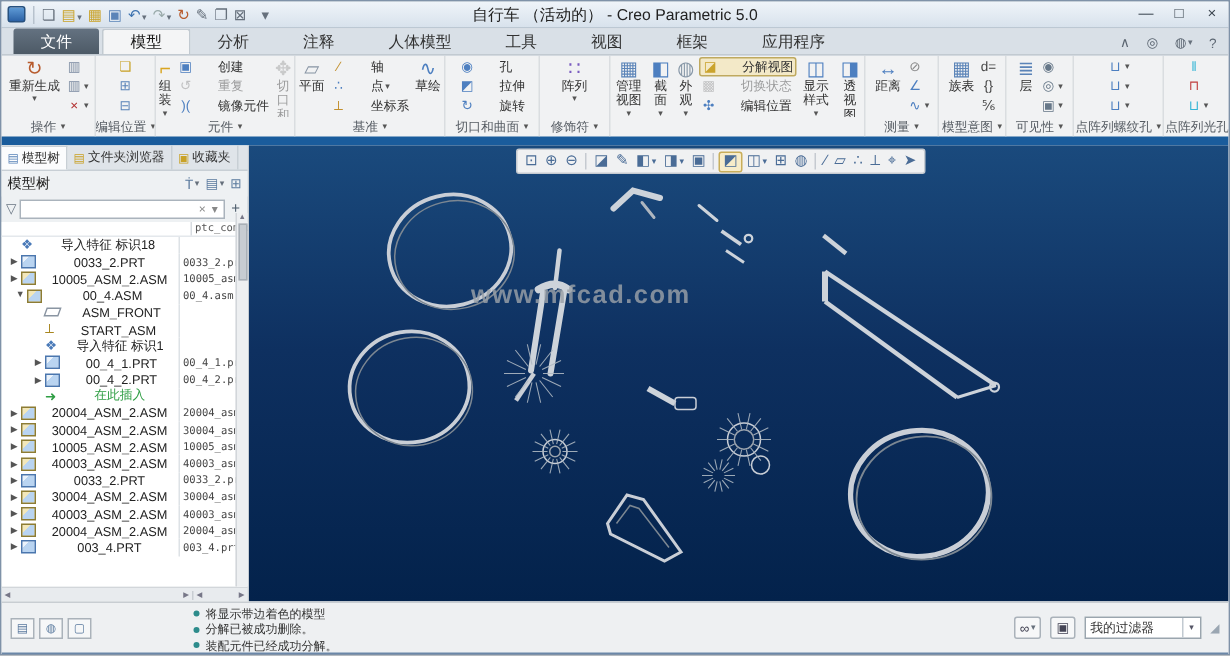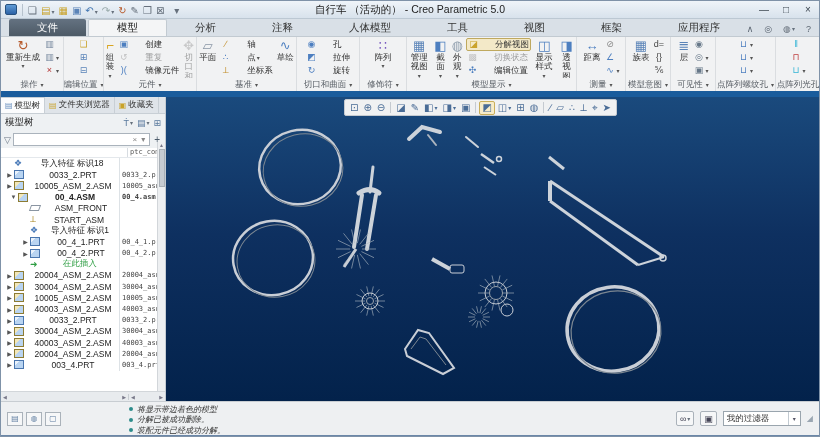--- a/index.html
+++ b/index.html
@@ -10,21 +10,21 @@
   .qbtn{display:inline-flex;align-items:center;height:15px;padding:0 2px;border-radius:2px;cursor:default;}
   .qg{font-size:10px;line-height:1;color:#66707c;}
   .qarr{font-size:6px;color:#66707c;margin-left:1px;}
   .qsep{width:1px;height:12px;background:#b7c2cd;margin:0 3px;}
   .wicon{width:12px;height:11px;background:linear-gradient(#5f9bd6,#2c62a6);border:1px solid #27517f;border-radius:2px;margin-right:2px;}
   .wtitle{position:absolute;left:0;right:0;text-align:center;font-size:10.5px;color:#222;pointer-events:none;}
   .wctrls{margin-left:auto;display:flex;gap:8px;align-items:center;z-index:2;}
   .wc{font-size:10px;color:#3c4650;width:14px;text-align:center;}
   
   .tabrow{height:18px;background:#d9e0e7;display:flex;align-items:flex-end;padding:0 0 0 8px;border-bottom:1px solid #c2cad1;position:relative;}
-  .tab{height:17px;padding:2px 28px;font-size:10.5px;color:#333;display:flex;align-items:center;margin-top:33px;}
+  .tab{height:17px;padding:2px 18px;font-size:10.5px;color:#333;display:flex;align-items:center;margin-top:33px;}
   .tab.dark{background:linear-gradient(#647281,#4d5a66);color:#fff;border-radius:2px 2px 0 0;margin-right:2px;}
   .tab.active{background:#f4f5f6;border:1px solid #c2cad1;border-bottom:none;border-radius:2px 2px 0 0;color:#1a1a1a;}
   .trctrls{position:absolute;right:6px;top:2px;display:flex;gap:7px;align-items:center;}
   .trc{font-size:9px;color:#5a6470;}
   
   .ribbon{height:54px;background:#f1f2f3;display:flex;overflow:hidden;}
   .rgroup{flex:none;display:flex;flex-direction:column;border-right:1px solid #dadde0;overflow:hidden;}
   .rcontent{height:41px;display:flex;justify-content:center;align-items:flex-start;gap:1px;padding-top:1px;overflow:hidden;}
   .rcol{display:flex;flex-direction:column;}
   .rb{display:flex;flex-direction:column;align-items:center;padding:1px 2px;border-radius:2px;max-width:46px;}
@@ -89,21 +89,21 @@
   .wm-mf::after{content:"";position:absolute;left:-4px;top:2px;width:66px;height:40px;border:3px solid #9aa1a8;border-radius:50%;border-top-color:transparent;border-right-color:transparent;transform:rotate(24deg);}
   .wm-cn{font-weight:bold;font-size:40px;letter-spacing:8px;line-height:1;}
   .wm-url{font-weight:bold;font-size:17px;letter-spacing:1px;margin-top:2px;}
   
   .statusbar{height:37px;background:#eef0f2;border-top:1px solid #c8cdd2;display:flex;align-items:center;padding:0 6px;position:relative;border-bottom:3px solid #6b87a8;}
   .sicons{display:flex;gap:3px;align-items:center;}
   .sic{width:16px;height:14px;border:1px solid #aab2ba;background:#f6f7f8;display:flex;align-items:center;justify-content:center;font-size:8px;color:#5a7a9e;}
   .msgs{position:absolute;left:128px;top:2px;}
   .msg{display:flex;align-items:center;height:10.5px;}
   .bullet{width:4px;height:4px;border-radius:50%;background:#2d8c8c;margin-right:4px;flex:none;}
-  .msgtext{font-size:8px;color:#333;white-space:nowrap;font-style:italic;}
+  .msgtext{font-size:8px;color:#333;white-space:nowrap;}
   .sright{margin-left:auto;display:flex;align-items:center;gap:6px;}
   .sbtn{height:15px;display:flex;align-items:center;border:1px solid #aab2ba;background:#f6f7f8;padding:0 3px;font-size:9px;color:#445;border-radius:2px;}
   .combo{width:78px;height:15px;background:#fff;border:1px solid #9aa5ae;display:flex;align-items:center;font-size:8.5px;color:#333;}
   .combo .lbl{flex:1;padding-left:3px;overflow:hidden;white-space:nowrap;}
   .combo .cb{width:12px;height:100%;border-left:1px solid #c2cad1;display:flex;align-items:center;justify-content:center;font-size:6px;color:#556;}
   .grip{font-size:8px;color:#9aa6b2;}
 </style>
 </head>
 <body>
 
@@ -374,24 +374,20 @@
               <span class="rarr">▾</span>
             </div>
           </div>
           <div class="rcol">
             <div class="rb">
               <span class="rbi" style="color: rgb(77, 127, 192);">◨</span>
               <span class="rbl">透视图</span>
             </div>
           </div>
         </div>
-        <div class="rglabel">
-          <span>模型显示</span>
-          <span class="rarr">▾</span>
-        </div>
       </div>
       <div class="rgroup" style="width: 49px;">
         <div class="rcontent">
           <div class="rcol">
             <div class="rb">
               <span class="rbi" style="color: rgb(77, 127, 192);">↔</span>
               <span class="rbl">距离</span>
             </div>
           </div>
           <div class="rcol">
@@ -565,21 +561,21 @@
             <span class="tic icbox ic-part"></span>
             <span class="tlabel">0033_2.PRT</span>
             <span class="tcol2">0033_2.pr</span>
           </div>
           <div class="trow" style="padding-left: 4px;">
             <span class="texp">▶</span>
             <span class="tic icbox ic-asm"></span>
             <span class="tlabel">10005_ASM_2.ASM</span>
             <span class="tcol2">10005_asm</span>
           </div>
-          <div class="trow" style="padding-left: 8px; font-weight: bold;">
+          <div class="trow" style="padding-left: 8px;">
             <span class="texp">▼</span>
             <span class="tic icbox ic-asm"></span>
             <span class="tlabel">00_4.ASM</span>
             <span class="tcol2">00_4.asm</span>
           </div>
           <div class="trow" style="padding-left: 20px;">
             <span class="texp"></span>
             <span class="tic icbox ic-plane"></span>
             <span class="tlabel">ASM_FRONT</span>
             <span class="tcol2"></span>
@@ -844,20 +840,21 @@
             <span>⟂</span>
           </span>
           <span class="gt">
             <span>⌖</span>
           </span>
           <span class="gt">
             <span>➤</span>
           </span>
         </div>
       <div class="wm">
+        <div class="wm-url">www.mfcad.com</div>
       </div>
     </div>
   </div>
 
   <div class="statusbar">
     <span class="sicons" id="sicons">
         <span class="sic">
           <span>▤</span>
         </span>
         <span class="sic">

